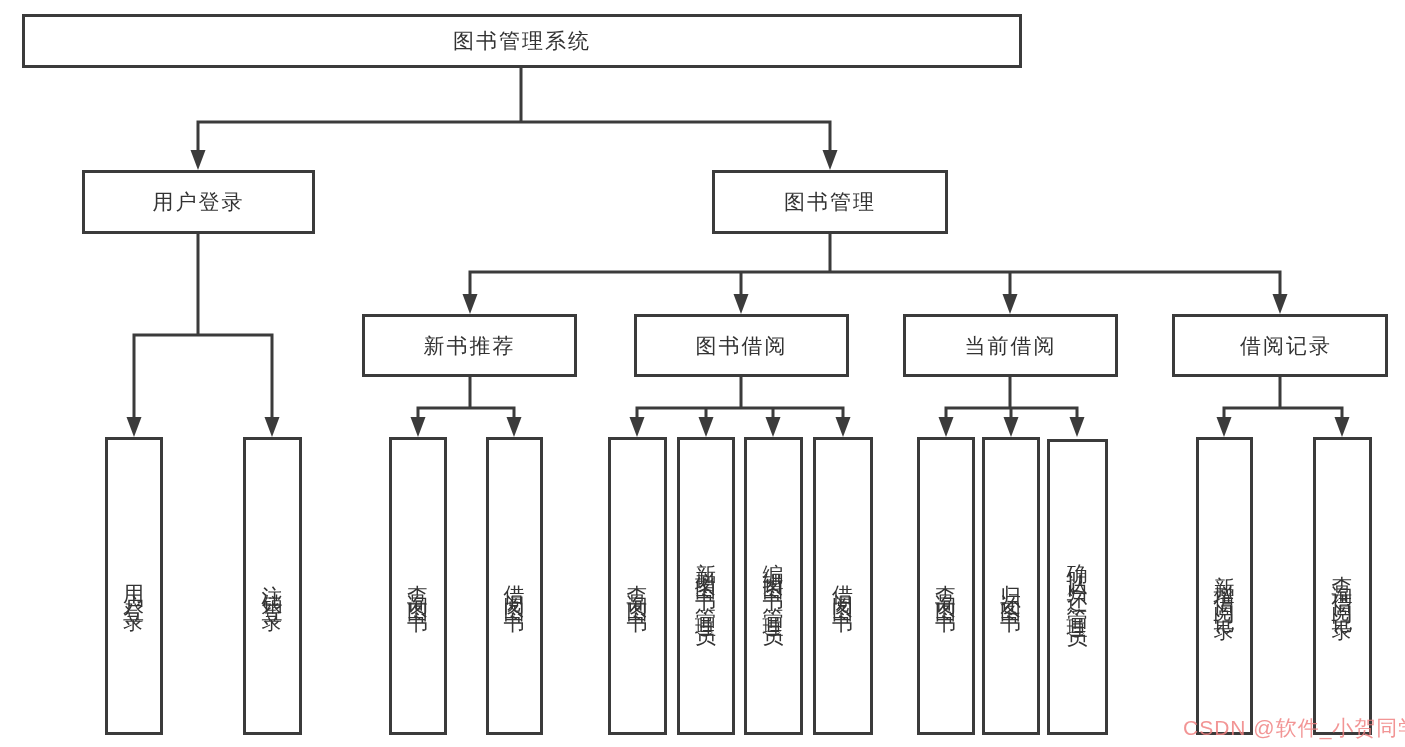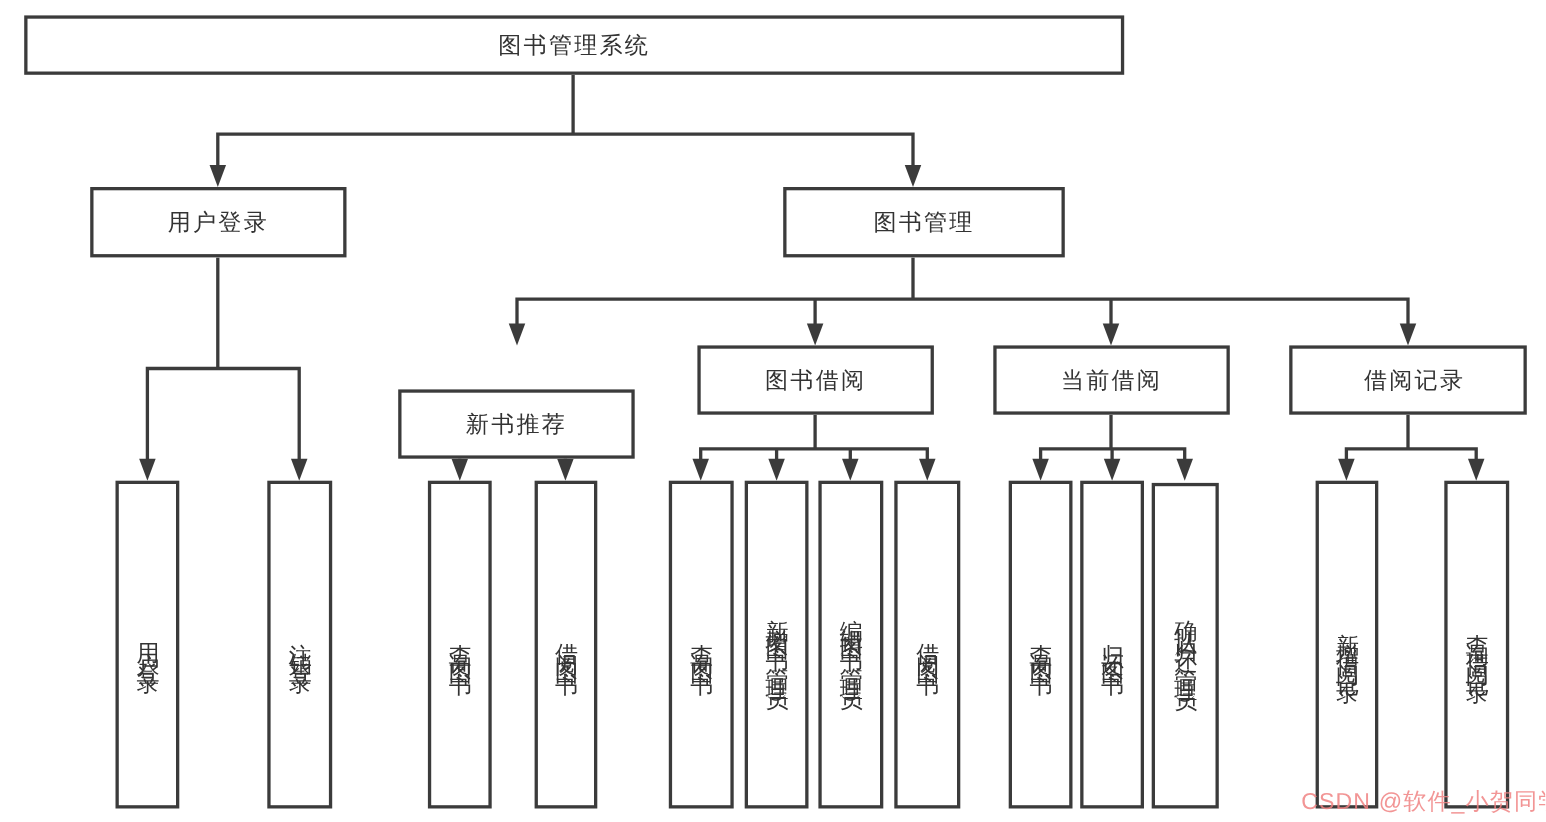--- a/index.html
+++ b/index.html
@@ -62,23 +62,23 @@
       <polygon points="938.5,417 953.5,417 946,437" fill="#3b3b3b"></polygon>
       <polygon points="1003.5,417 1018.5,417 1011,437" fill="#3b3b3b"></polygon>
       <polygon points="1069.5,417 1084.5,417 1077,437" fill="#3b3b3b"></polygon>
       <polygon points="1216.5,417 1231.5,417 1224,437" fill="#3b3b3b"></polygon>
       <polygon points="1334.5,417 1349.5,417 1342,437" fill="#3b3b3b"></polygon>
     </svg>
 
   <div class="node" style="left: 22px; top: 14px; width: 1000px; height: 54px; border-color: rgb(59, 59, 59); background: rgb(255, 255, 255); color: rgb(51, 51, 51);">图书管理系统</div>
 
   <div class="node" style="left: 82px; top: 170px; width: 233px; height: 64px; border-color: rgb(59, 59, 59); background: rgb(255, 255, 255); color: rgb(51, 51, 51);">用户登录</div>
-  <div class="node" style="left: 712px; top: 170px; width: 256px; height: 64px; border-color: rgb(59, 59, 59); background: rgb(255, 255, 255); color: rgb(51, 51, 51); text-align: right;">图书管理</div>
+  <div class="node" style="left: 712px; top: 170px; width: 236px; height: 64px; border-color: rgb(59, 59, 59); background: rgb(255, 255, 255); color: rgb(51, 51, 51); text-align: right;">图书管理</div>
 
-  <div class="node" style="left: 362px; top: 314px; width: 215px; height: 63px; border-color: rgb(59, 59, 59); background: rgb(255, 255, 255); color: rgb(51, 51, 51); margin-top: 40px;">新书推荐</div>
+  <div class="node" style="left: 362px; top: 314px; width: 215px; height: 63px; border-color: rgb(59, 59, 59); background: rgb(255, 255, 255); color: rgb(51, 51, 51);">新书推荐</div>
   <div class="node" style="left: 634px; top: 314px; width: 215px; height: 63px; border-color: rgb(59, 59, 59); background: rgb(255, 255, 255); color: rgb(51, 51, 51);">图书借阅</div>
   <div class="node" style="left: 903px; top: 314px; width: 215px; height: 63px; border-color: rgb(59, 59, 59); background: rgb(255, 255, 255); color: rgb(51, 51, 51);">当前借阅</div>
   <div class="node" style="left: 1172px; top: 314px; width: 216px; height: 63px; border-color: rgb(59, 59, 59); background: rgb(255, 255, 255); color: rgb(51, 51, 51); padding-left: 12px;">借阅记录</div>
 
   <div class="node vnode" style="left: 105px; top: 437px; width: 58px; height: 298px; border-color: rgb(59, 59, 59); background: rgb(255, 255, 255); color: rgb(51, 51, 51);">用户登录</div>
   <div class="node vnode" style="left: 243px; top: 437px; width: 59px; height: 298px; border-color: rgb(59, 59, 59); background: rgb(255, 255, 255); color: rgb(51, 51, 51);">注销登录</div>
 
   <div class="node vnode" style="left: 389px; top: 437px; width: 58px; height: 298px; border-color: rgb(59, 59, 59); background: rgb(255, 255, 255); color: rgb(51, 51, 51);">查询图书</div>
   <div class="node vnode" style="left: 486px; top: 437px; width: 57px; height: 298px; border-color: rgb(59, 59, 59); background: rgb(255, 255, 255); color: rgb(51, 51, 51);">借阅图书</div>
 

